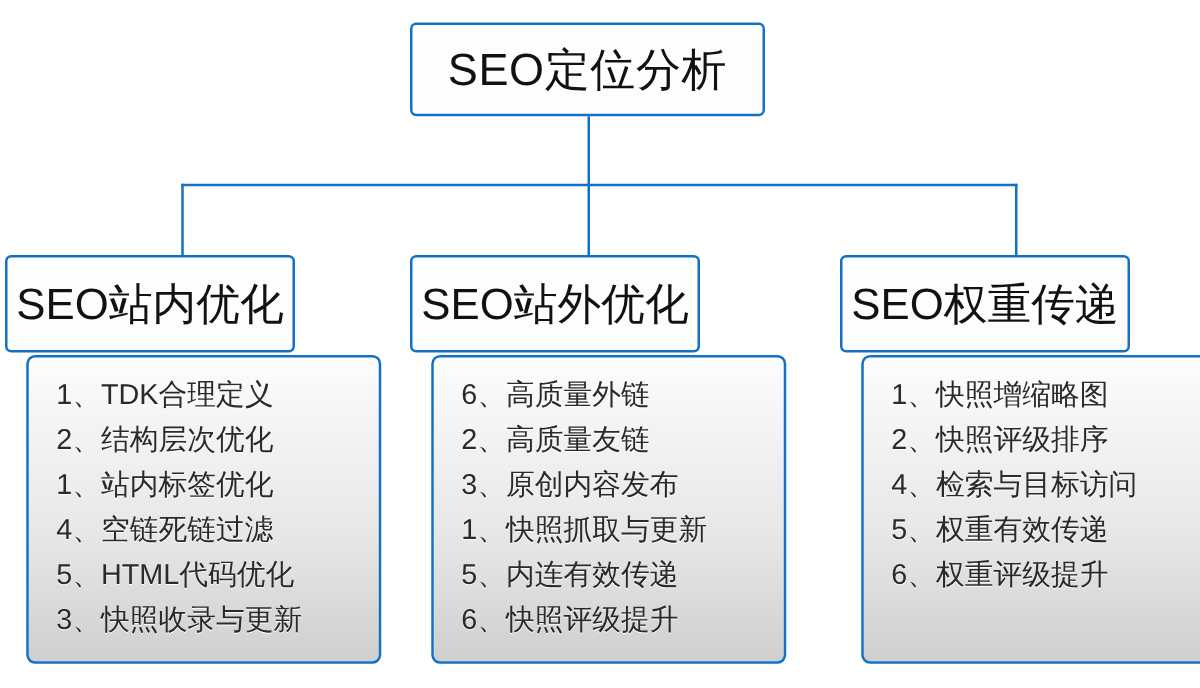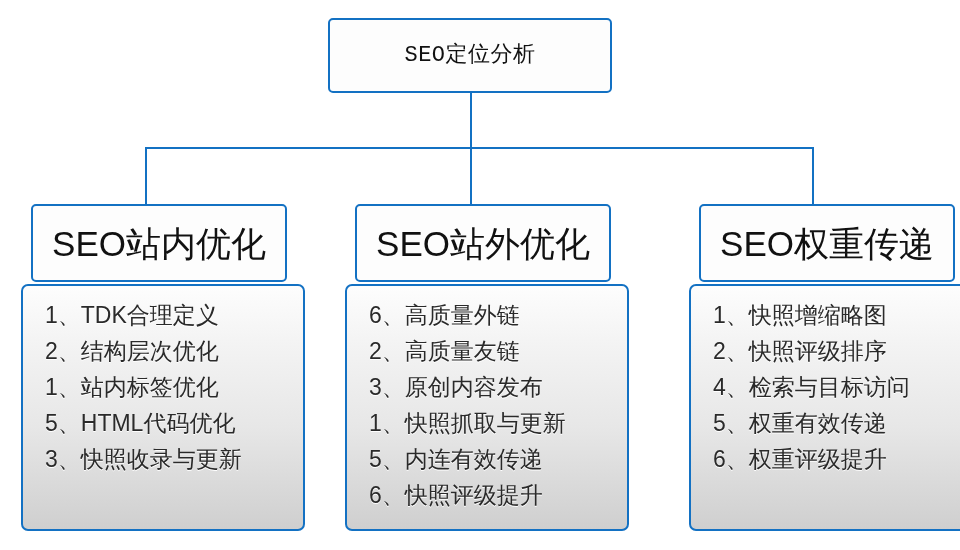--- a/index.html
+++ b/index.html
@@ -40,49 +40,47 @@
     height: 75px;
     box-sizing: border-box;
     border: 2px solid #1371c3;
     border-radius: 5px;
     background: #fdfdfd;
     display: flex;
     align-items: center;
     justify-content: center;
   }
   .root-label {
-    font-size: 22px;
+    font-size: 36px;
     color: #111111;
     letter-spacing: 0.5px;
     line-height: 1;
     white-space: nowrap;
-    font-family: Liberation Mono, monospace;
   }
 
   
   .column {
     position: absolute;
     top: 204px;
     width: 284px;
   }
   .col-left  { left: 4px; }
   .col-mid   { left: 328px; }
   .col-right { left: 672px; }
 
   .col-header {
     box-sizing: border-box;
-    width: 256px;
+    width: 232px;
     height: 78px;
     border: 2px solid #1371c3;
     border-radius: 5px;
     background: #fdfdfd;
     display: flex;
     align-items: center;
     justify-content: center;
-    margin-left: 27px;
   }
   .col-header-label {
     font-size: 35px;
     color: #111111;
     line-height: 1;
     white-space: nowrap;
   }
 
   .col-body {
     box-sizing: border-box;
@@ -126,20 +124,21 @@
 
   <div class="column col-left">
     <div class="col-header">
       <span class="col-header-label">SEO站内优化</span>
     </div>
     <div class="col-body">
       <ul class="item-list">
         <li>1、TDK合理定义</li>
         <li>2、结构层次优化</li>
         <li>1、站内标签优化</li>
+        <li>4、空链死链过滤</li>
         <li>5、HTML代码优化</li>
         <li>3、快照收录与更新</li>
       </ul>
     </div>
   </div>
 
   <div class="column col-mid">
     <div class="col-header">
       <span class="col-header-label">SEO站外优化</span>
     </div>

